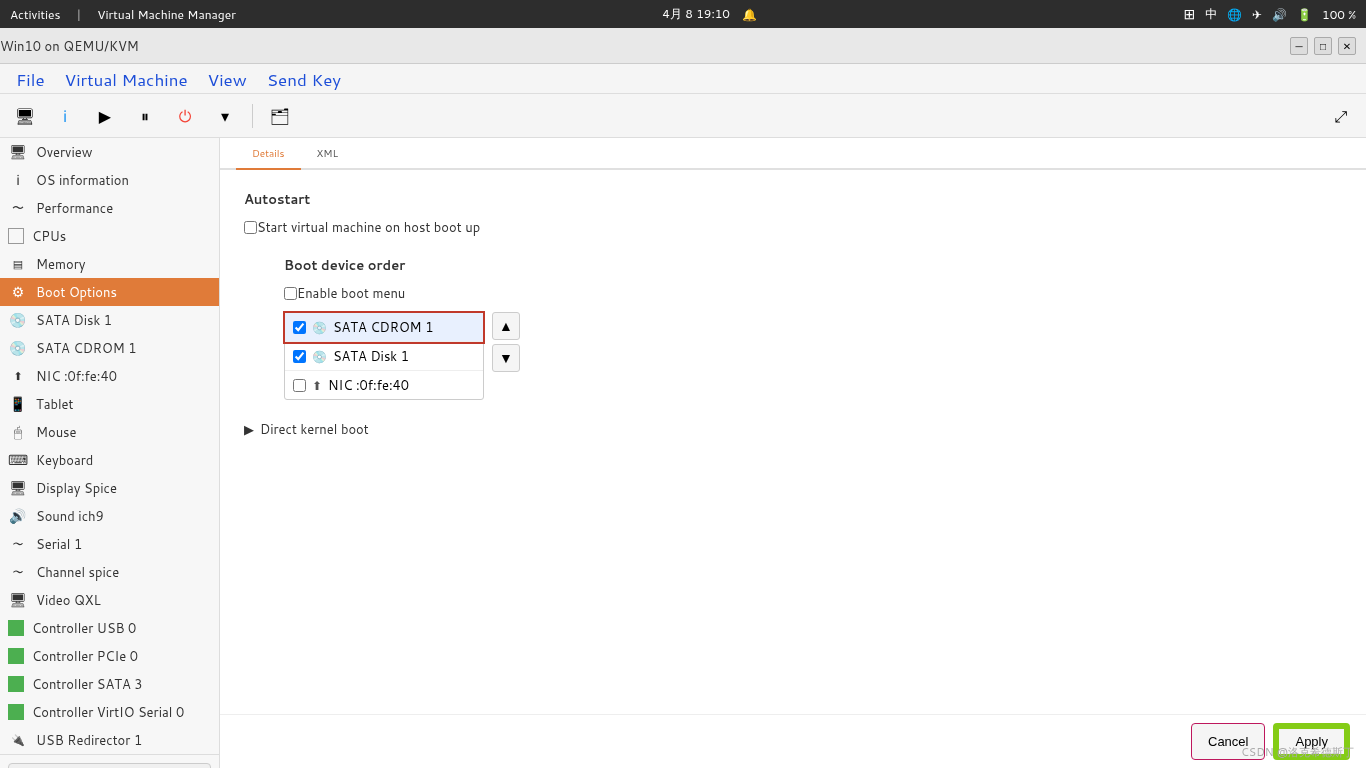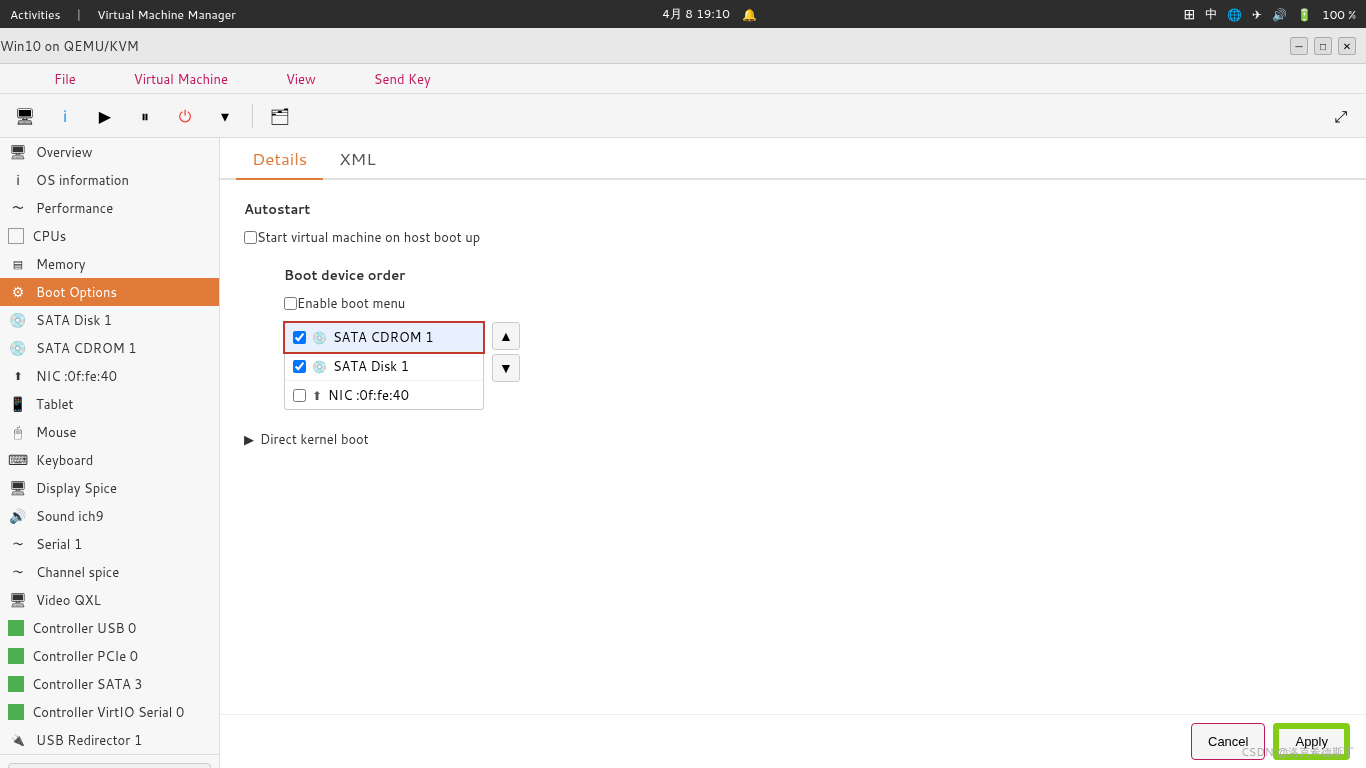--- a/index.html
+++ b/index.html
@@ -48,23 +48,22 @@
       height: 30px;
       display: flex;
       align-items: center;
       padding: 0 8px;
       gap: 4px;
     }
     .menu-item {
       padding: 3px 8px;
       border-radius: 3px;
       cursor: pointer;
-      color: #be185d;
-      font-size: 13px;
-      margin-left: 38px;
+      color: #1d4ed8;
+      font-size: 17px;
     }
 
     
     .toolbar {
       background: #f5f5f5;
       border-bottom: 1px solid #ddd;
       height: 44px;
       display: flex;
       align-items: center;
       padding: 0 8px;
@@ -149,21 +148,21 @@
     .tabs {
       display: flex;
       border-bottom: 2px solid #e0e0e0;
       padding: 0 16px;
       background: #fff;
     }
     .tab {
       padding: 8px 16px;
       cursor: pointer;
       color: #555;
-      font-size: 17px;
+      font-size: 10px;
       border-bottom: 2px solid transparent;
       margin-bottom: -2px;
     }
     .tab.active {
       color: #e07b39;
       border-bottom: 2px solid #e07b39;
       font-weight: 500;
     }
 
     

